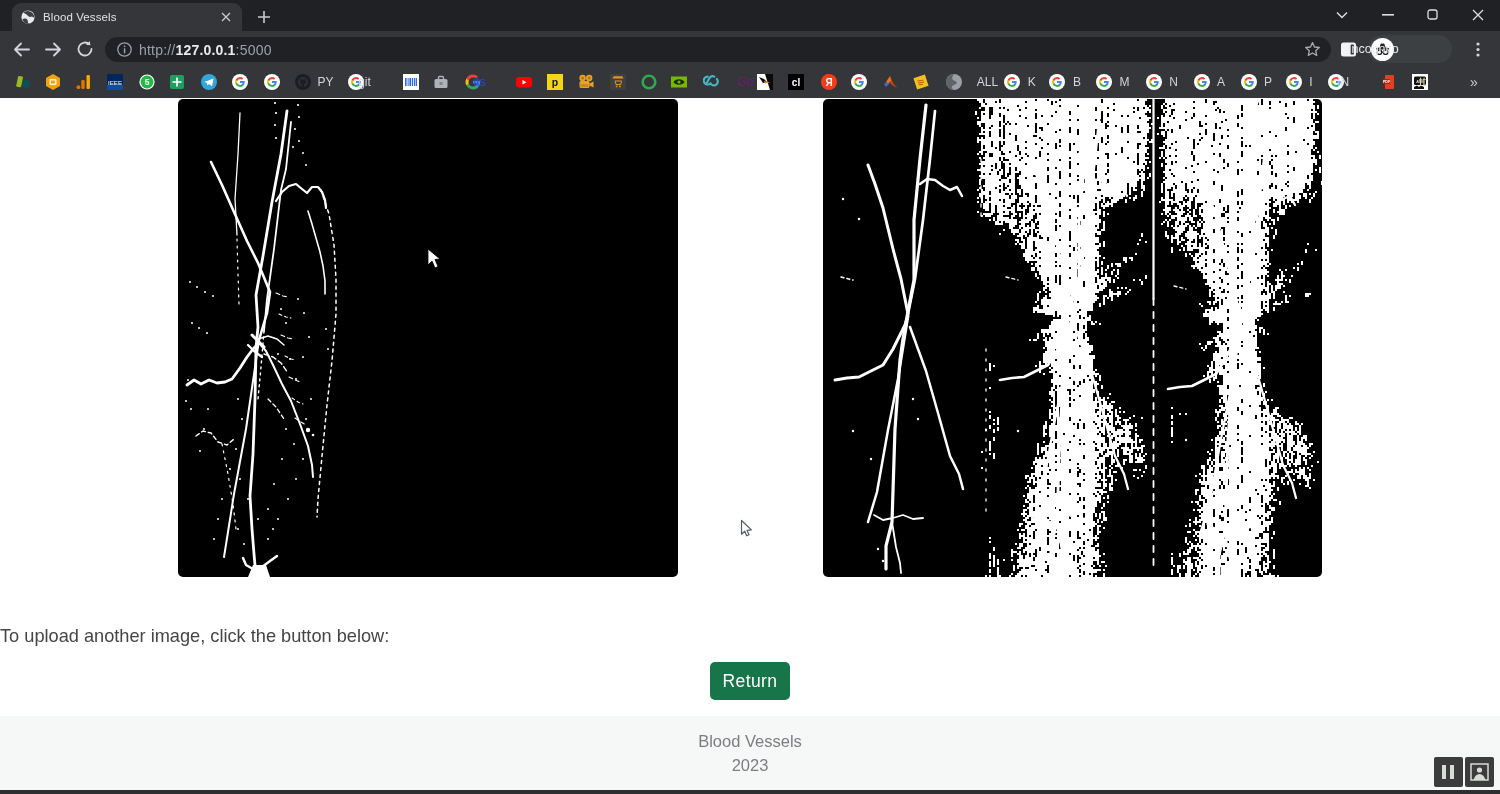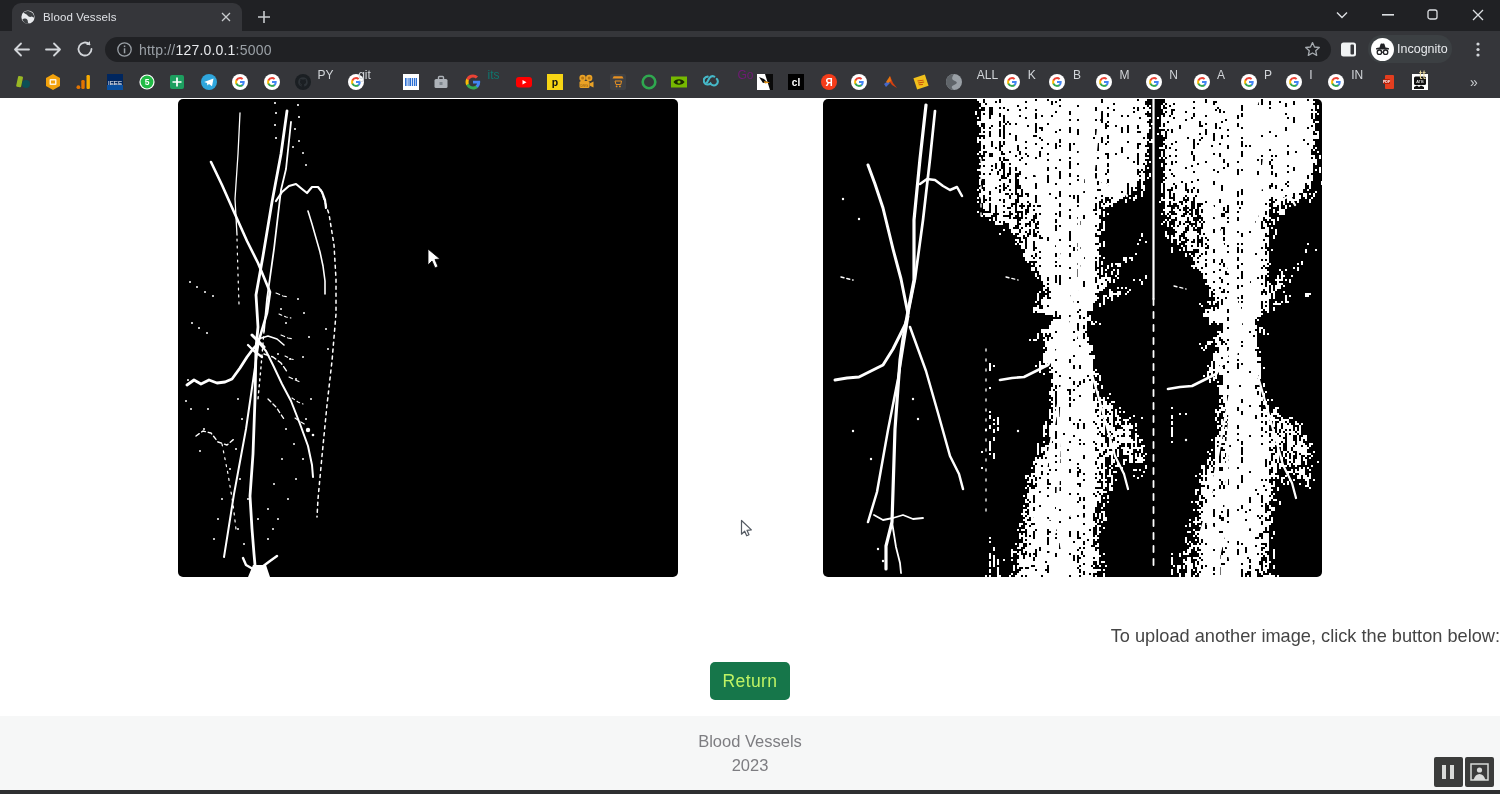--- a/index.html
+++ b/index.html
@@ -3,29 +3,29 @@
 *{margin:0;padding:0;box-sizing:border-box}
 html,body{width:1500px;height:794px;overflow:hidden;background:#fff;
  font-family:"Liberation Sans",sans-serif;position:relative}
 .abs{position:absolute}
 #tabstrip{position:absolute;left:0;top:0;width:1500px;height:31px;background:#202124}
 #tab{position:absolute;left:12px;top:3px;width:230px;height:28px;background:#35363a;border-radius:9px 9px 0 0}
 #tabtitle{position:absolute;left:43px;top:11px;font-size:11.5px;color:#dfe1e5;letter-spacing:.1px}
 #toolbar{position:absolute;left:0;top:31px;width:1500px;height:35px;background:#35363a}
 #bookmarks{position:absolute;left:0;top:66px;width:1500px;height:32px;background:#35363a}
 .fav{position:absolute;top:74px;width:16px;height:16px}
-.blab{position:absolute;top:68px;font-size:12px;color:#d2d5d9;white-space:nowrap}
+.blab{position:absolute;top:75px;font-size:12px;color:#d2d5d9;white-space:nowrap}
 #pill{position:absolute;left:105px;top:37px;width:1226px;height:25px;border-radius:12.5px;background:#202124}
 #url{position:absolute;left:139px;top:42px;font-size:14px;color:#9aa0a6;letter-spacing:.2px}
-#url b{color:#e8eaed;font-weight:normal}
+#url b{color:#e8eaed;font-weight:bold}
 #incog{position:absolute;left:1368px;top:35px;width:84px;height:28px;border-radius:14px;background:#3c4043}
-#incogtxt{position:absolute;left:1397px;top:42px;font-size:12.5px;color:#e8eaed}
-#uptext{position:absolute;left:0;top:626px;width:1500px;text-align:right;font-size:18.2px;color:#454545;letter-spacing:0}
+#incogtxt{position:absolute;left:1348px;top:42px;font-size:12.5px;color:#e8eaed}
+#uptext{position:absolute;left:0;top:626px;width:1500px;text-align:left;font-size:18.2px;color:#454545;letter-spacing:0}
 #btn{position:absolute;left:710px;top:662px;width:80px;height:38px;background:#16764a;border-radius:5px;
- color:#bef264;font-size:17.5px;text-align:center;line-height:38px;letter-spacing:.4px}
+ color:#ffffff;font-size:17.5px;text-align:center;line-height:38px;letter-spacing:.4px}
 #footer{position:absolute;left:0;top:716px;width:1500px;height:74px;background:#f6f7f7;
  text-align:center;color:#7d7d81;font-size:16.5px;padding-top:14px;line-height:23.5px}
 #bstrip{position:absolute;left:0;top:790px;width:1500px;height:4px;background:#2e2f31}
 #rec{position:absolute;left:1434px;top:757px;width:60px;height:30px}
 </style></head>
 <body>
 <div id="tabstrip"></div>
 <div id="tab"></div>
 <svg class="abs" style="left:21px;top:10px" width="14" height="14" viewBox="0 0 14 14">
 <circle cx="7" cy="7" r="6.6" fill="#e8eaed"></circle>
@@ -165,21 +165,21 @@
     </g>
   </svg>
 <svg class="fav" style="left:432.7px;" viewBox="0 0 16 16">
     <rect x="1.5" y="5" width="13" height="9" rx="1.5" fill="#aeb3b9"></rect>
     <rect x="5.5" y="2.5" width="5" height="3.5" rx="1" fill="none" stroke="#aeb3b9" stroke-width="1.4"></rect>
     <rect x="6.5" y="8" width="3" height="3" fill="#7e868d"></rect>
   </svg>
 <svg class="fav" style="left:464.9px;" viewBox="0 0 16 16">
     <use href="#gg" transform="translate(0.5,0.5) scale(0.833)"></use>
   </svg>
-<span class="blab" style="left:473.6px;width:40px;text-align:center;color:#0f766e">its</span>
+<span class="blab" style="left:473.6px;width:40px;text-align:left;color:#1d4ed8">its</span>
 <svg class="fav" style="left:515.5px;" viewBox="0 0 16 16">
     <rect x="0" y="3" width="16" height="10.5" rx="3" fill="#f00"></rect>
     <path d="M6.5 6l4 2.2-4 2.2z" fill="#fff"></path>
   </svg>
 <svg class="fav" style="left:546.9px;" viewBox="0 0 16 16">
     <rect width="16" height="16" fill="#f7d514"></rect>
     <text x="8" y="12" font-size="10.5" fill="#111" text-anchor="middle" font-weight="bold" font-family="Liberation Sans">p</text>
   </svg>
 <svg class="fav" style="left:578.4px;" viewBox="0 0 16 16">
     <circle cx="4.6" cy="4" r="3.2" fill="#e9a226"></circle>
@@ -273,21 +273,21 @@
 <span class="blab" style="left:1247.9px;width:40px;text-align:center;color:#d2d5d9">P</span>
 <svg class="fav" style="left:1285.5px;" viewBox="0 0 16 16">
     <circle cx="8" cy="8" r="8" fill="#fff"></circle>
     <use href="#gg" transform="translate(3.1,3.1) scale(0.545)"></use>
   </svg>
 <span class="blab" style="left:1291.0px;width:40px;text-align:center;color:#d2d5d9">I</span>
 <svg class="fav" style="left:1328.2px;" viewBox="0 0 16 16">
     <circle cx="8" cy="8" r="8" fill="#fff"></circle>
     <use href="#gg" transform="translate(3.1,3.1) scale(0.545)"></use>
   </svg>
-<span class="blab" style="left:1337.2px;width:40px;text-align:center;color:#d2d5d9">IN</span>
+<span class="blab" style="left:1337.2px;width:40px;color:#d2d5d9">IN</span>
 <svg class="fav" style="left:1380.7px;" viewBox="0 0 16 16">
     <rect x="4" y="1" width="9" height="14" rx="1" fill="#e33e1f"></rect>
     <rect x="2" y="5" width="7" height="5" rx="1" fill="#b91f07"></rect>
     <text x="5.5" y="9" font-size="3.6" fill="#fff" text-anchor="middle" font-weight="bold">PDF</text>
   </svg>
 <svg class="fav" style="left:1411.5px;" viewBox="0 0 16 16">
     <rect width="16" height="16" fill="#fff"></rect>
     <rect x="2" y="2.5" width="12" height="8.5" rx="1.5" fill="#111"></rect>
     <text x="8" y="8.6" font-size="4" fill="#fff" text-anchor="middle">ATB</text>
     <path d="M2 13l3-1.5 2 1.5 2-1.5 3 1.5v2H2z" fill="#111"></path>

